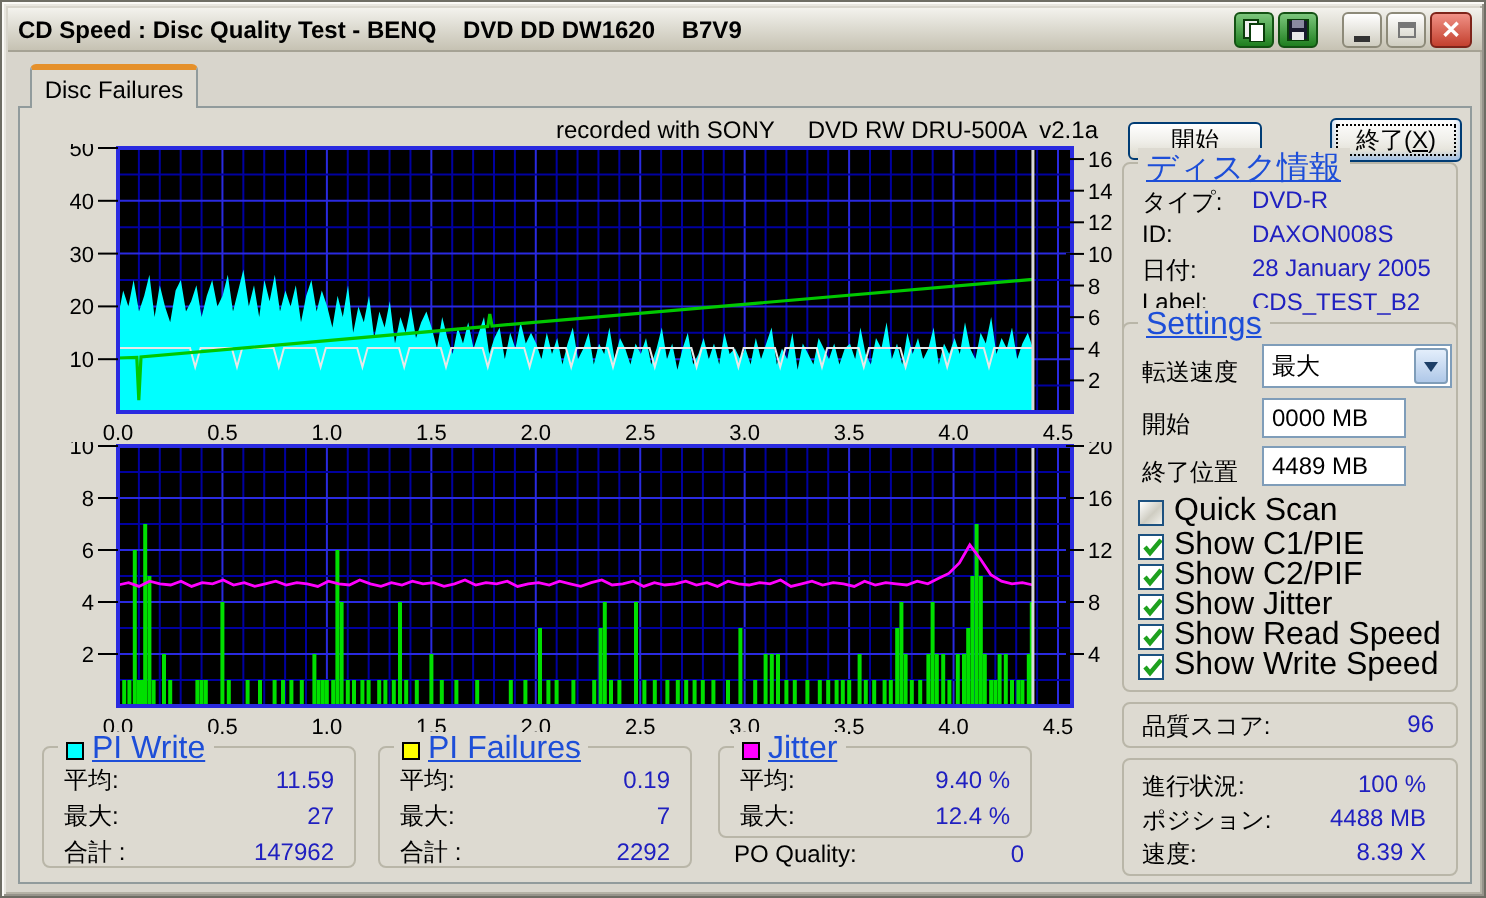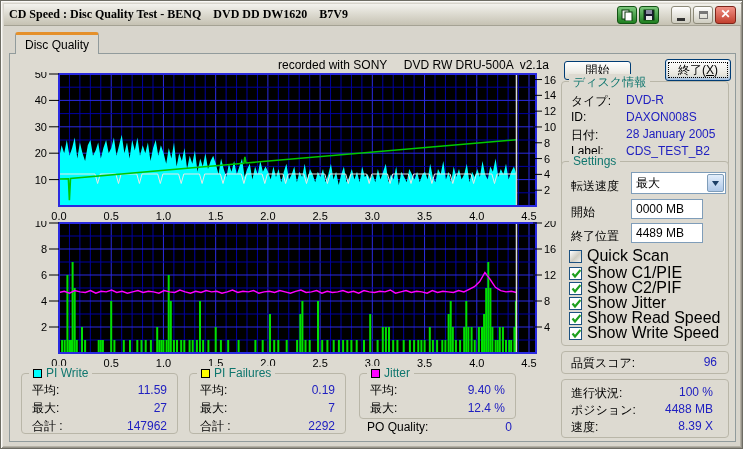--- a/index.html
+++ b/index.html
@@ -3,21 +3,21 @@
 <meta charset="utf-8">
 <style>
   html,body{margin:0;padding:0;background:#808080;}
   *{box-sizing:border-box;}
   .window{position:relative;width:743px;height:449px;background:#D8D5CC;
     font-family:"Liberation Sans",sans-serif;border:1px solid #6E6D64;
     box-shadow:inset 1px 1px 0 #FBFAF7, inset -1px -1px 0 #96938a, inset 2px 2px 0 #E8E6DF, inset -2px -2px 0 #B4B1a5;
     overflow:hidden;}
   .titlebar{position:absolute;left:3px;top:3px;width:737px;height:22px;
     background:linear-gradient(180deg,#F3F2ED 0%,#DEDCD2 45%,#C6C2B3 100%);
-    border-bottom:1px solid #A5A294;display:flex;align-items:center;padding:0 5px;font-family:Liberation Serif, serif;}
+    border-bottom:1px solid #A5A294;display:flex;align-items:center;padding:0 5px;}
   .titletext{font-weight:bold;font-size:12px;color:#000;white-space:pre;flex:1;overflow:hidden;}
   .tbtn{width:20px;height:18px;margin-left:2px;border-radius:3px;display:flex;align-items:center;justify-content:center;
     border:1px solid #8D8A79;background:linear-gradient(180deg,#FFFFFF,#CFCDC0);cursor:default;}
   .tbtn.green{background:linear-gradient(180deg,#7CC67C,#1F7F1F);border:1px solid #145214;}
   .tbtn.close{width:21px;background:linear-gradient(180deg,#F09186,#C3402E);border:1px solid #7E241A;
     color:#fff;font-weight:bold;font-size:12px;}
   .tbtn.gap{margin-left:12px;}
   .minbar{width:8px;height:3px;background:#333;margin-top:9px;}
   .maxbox{width:9px;height:8px;border:1px solid #777;border-top:3px solid #777;background:transparent;}
   
@@ -27,21 +27,21 @@
     font-size:12px;color:#000;z-index:3;}
   .tabpage{position:absolute;left:8px;top:52px;width:727px;height:389px;
     border:1px solid #919B9C;background:#DDDAD1;}
   .chart-header{position:absolute;top:57px;left:0;width:548px;text-align:right;
     font-size:12px;color:#000;white-space:pre;}
   svg{position:absolute;}
   svg text{font-family:"Liberation Sans",sans-serif;font-size:11px;fill:#000;}
   
   .gbox{position:absolute;border:1px solid #B9B6A8;border-radius:4px;background:#DDDAD1;}
   .gbox .glegend{position:absolute;top:-8px;left:7px;background:#DDDAD1;padding:0 4px;
-    font-size:12px;color:#0f766e;display:flex;align-items:center;gap:4px;}
+    font-size:16px;color:#1d4ed8;display:flex;align-items:center;gap:4px;text-decoration:underline;}
   .swatch{width:9px;height:9px;border:1px solid #000;display:inline-block;}
   .srow{display:flex;justify-content:space-between;padding:0 10px 0 10px;font-size:12px;line-height:18px;}
   .srow .lab{color:#000;}
   .srow .val{color:#2020C0;}
   .pofail{position:absolute;display:flex;justify-content:space-between;font-size:12px;color:#000;}
   .pofail .val{color:#2020C0;}
   
   .xpbtn{position:absolute;border:1px solid #003C74;border-radius:3px;
     background:linear-gradient(180deg,#FFFFFF 0%,#F0EFEA 50%,#DCD9CC 100%);
     font-size:12px;color:#000;display:flex;align-items:center;justify-content:center;cursor:default;}
@@ -84,21 +84,21 @@
     <div class="tbtn">
         <div class="maxbox"></div>
       </div>
     <div class="tbtn close">
         <span>✕</span>
       </div>
   </div>
 
   <div class="tabpage"></div>
   <div class="tab">
-    <span>Disc Quality</span>
+    <span>Disc Failures</span>
   </div>
 
   <div class="chart-header">recorded with SONY     DVD RW DRU-500A  v2.1a</div>
 
   <svg id="chart-top" style="left:18px;top:71px;" width="560" height="150">
       <rect x="40" y="2" width="477" height="132" fill="#000000"></rect>
       <line x1="50.44444444444444" y1="2" x2="50.44444444444444" y2="134" stroke="#0000A0" stroke-width="1"></line>
       <line x1="60.888888888888886" y1="2" x2="60.888888888888886" y2="134" stroke="#0000A0" stroke-width="1"></line>
       <line x1="71.33333333333333" y1="2" x2="71.33333333333333" y2="134" stroke="#0000A0" stroke-width="1"></line>
       <line x1="81.77777777777777" y1="2" x2="81.77777777777777" y2="134" stroke="#0000A0" stroke-width="1"></line>

